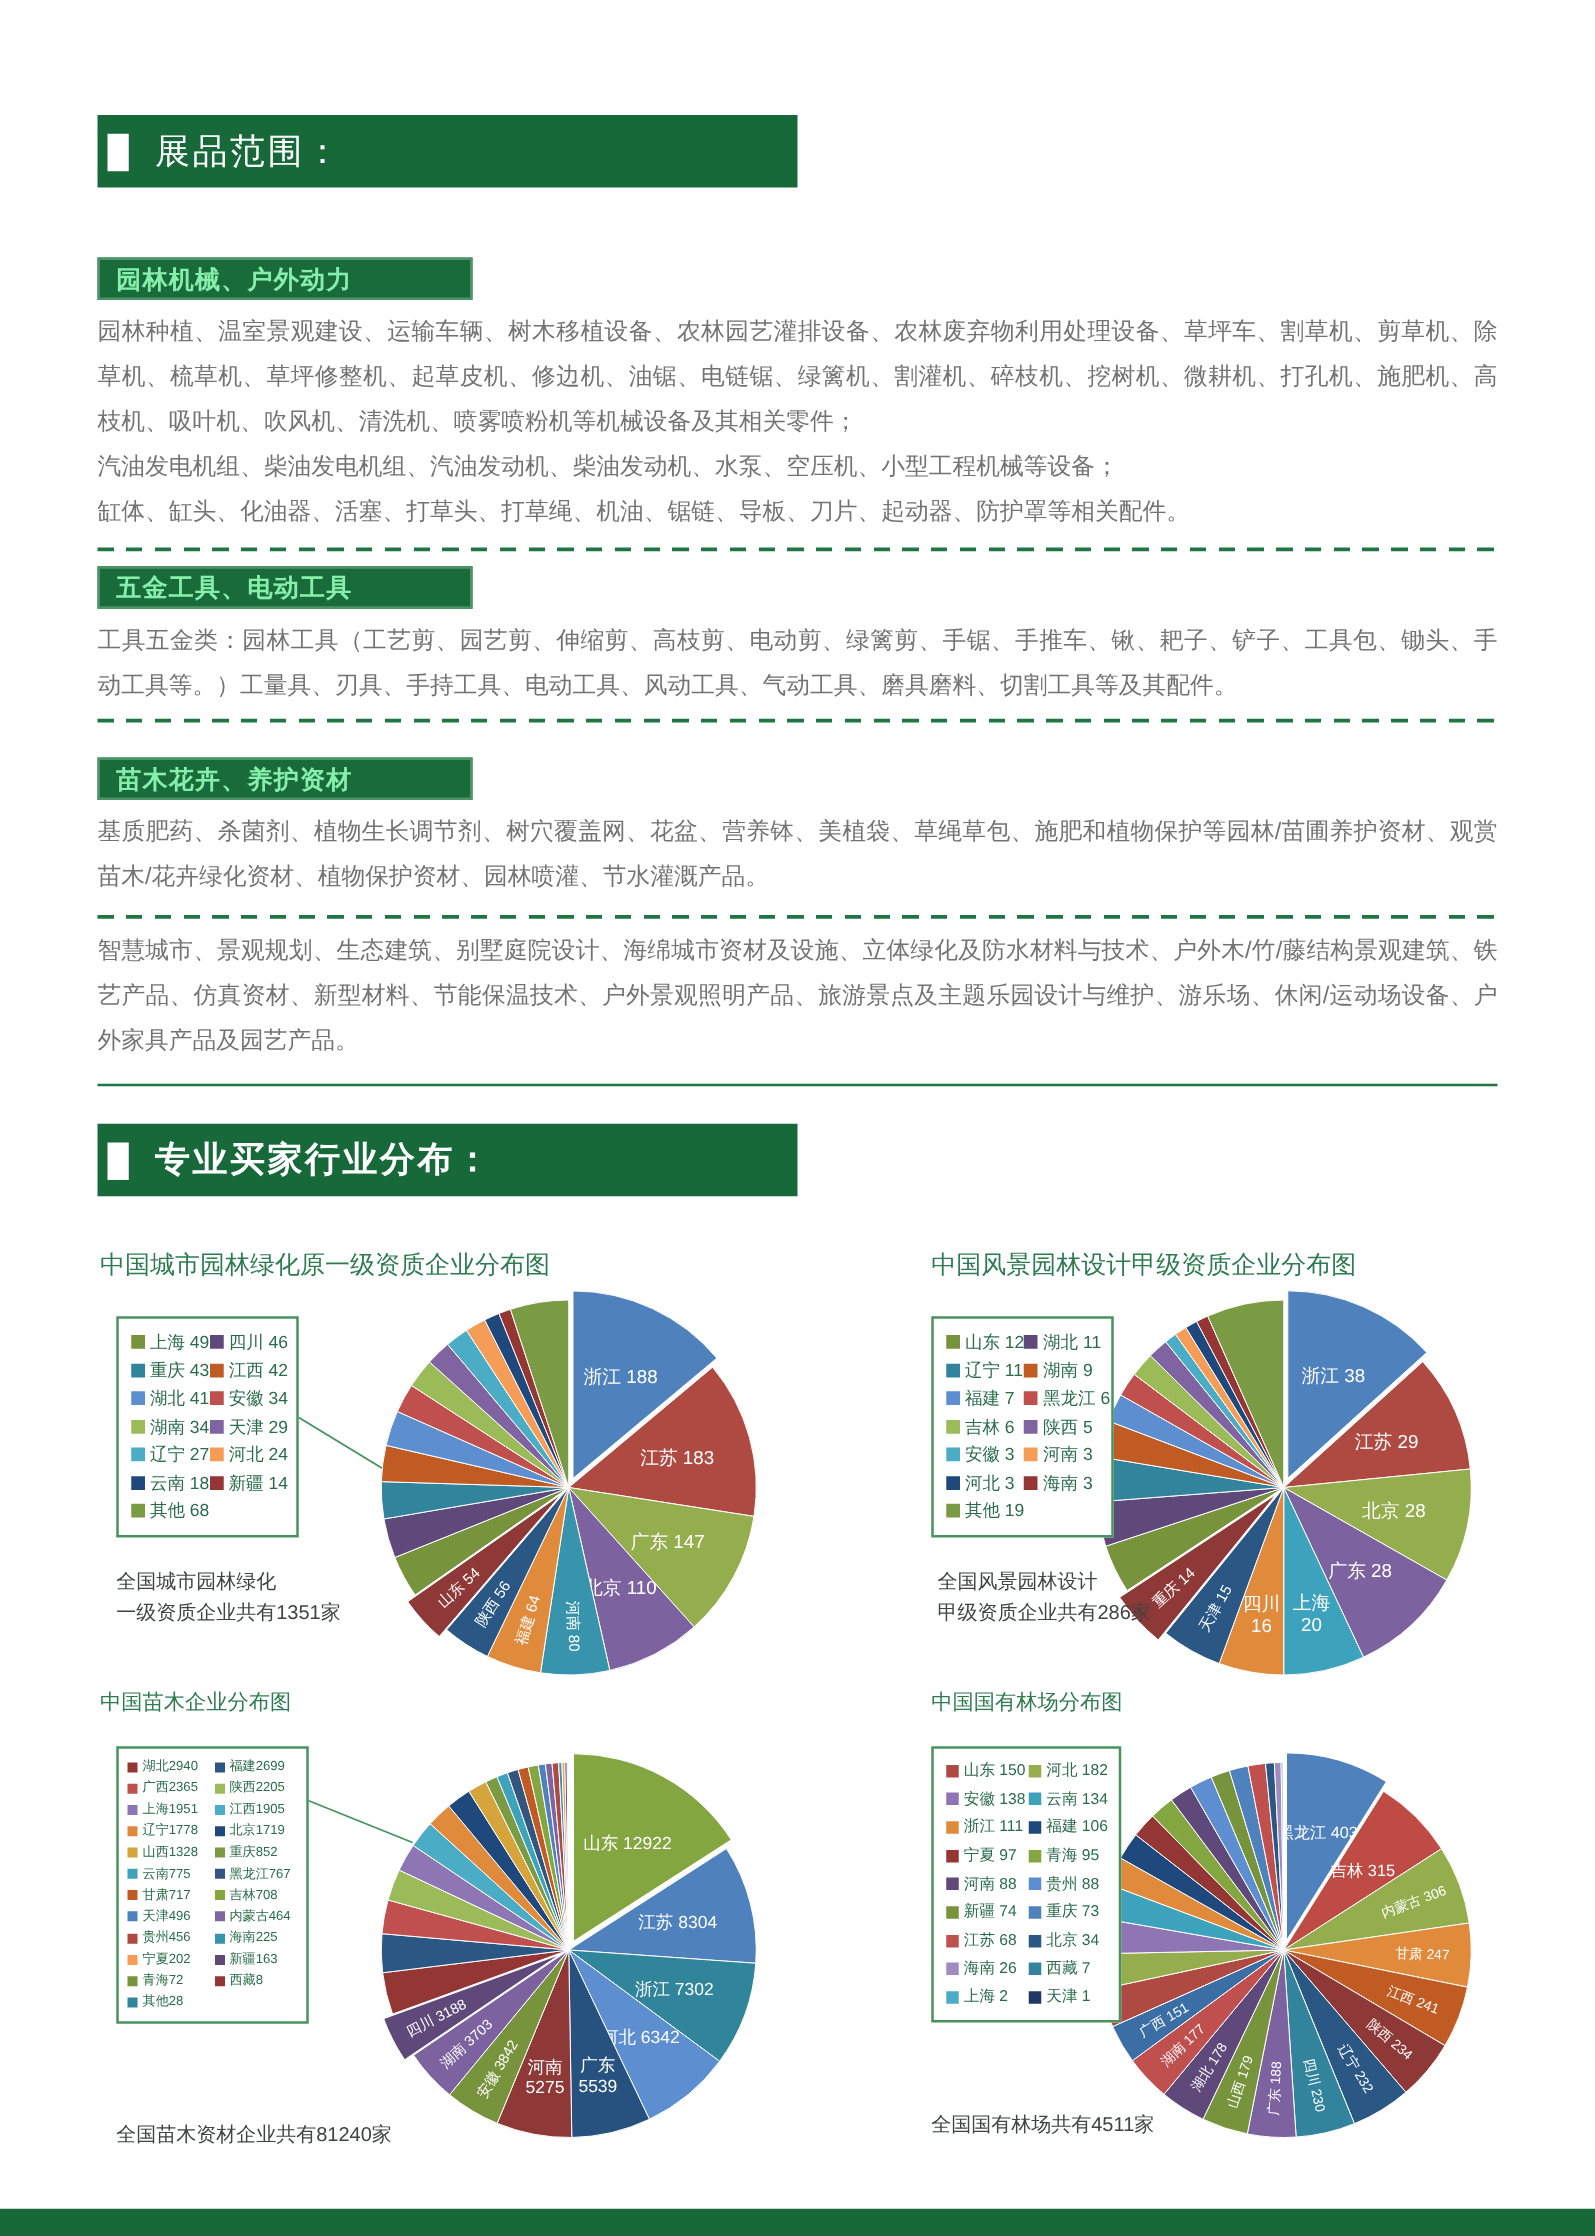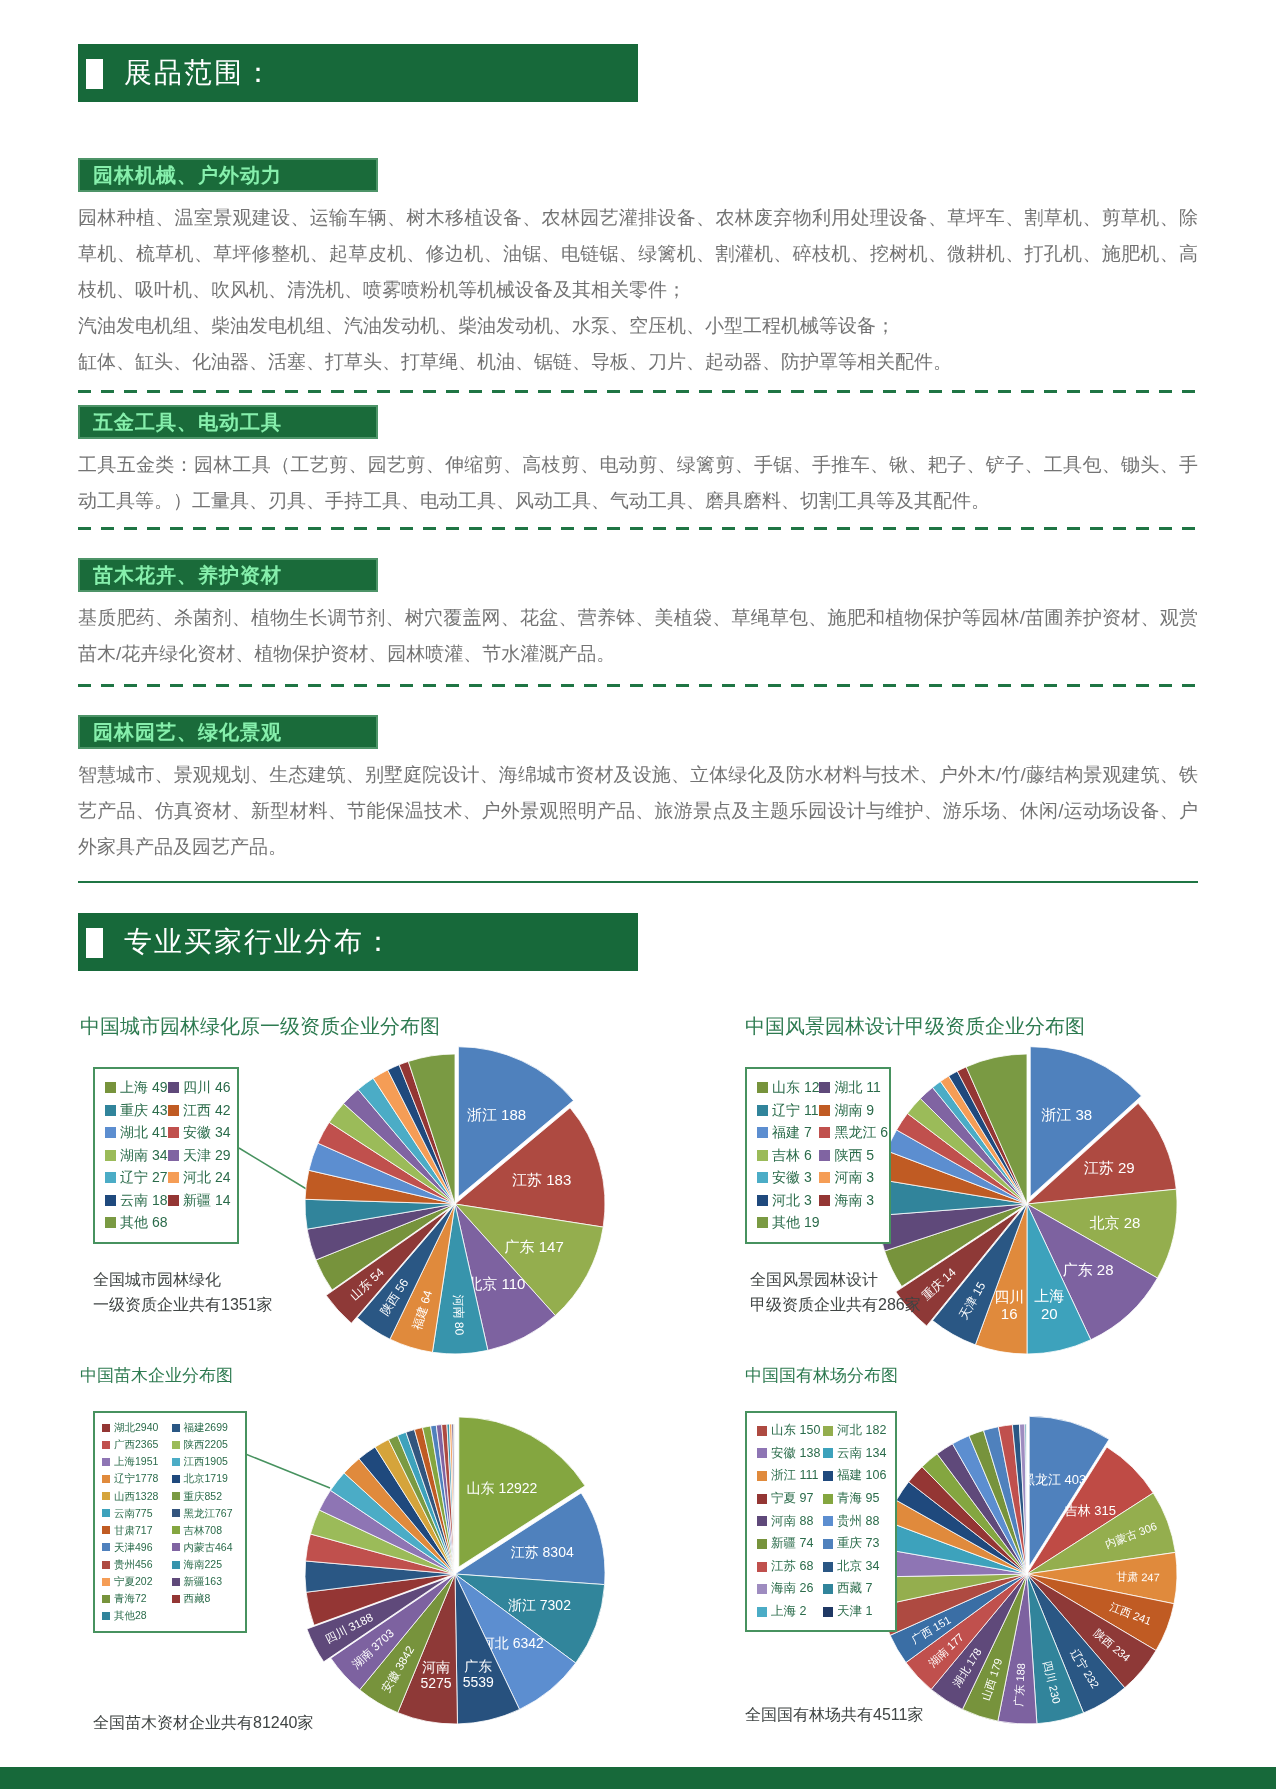--- a/index.html
+++ b/index.html
@@ -1,24 +1,24 @@
 <!DOCTYPE html>
 <html><head>
 <meta charset="utf-8">
 <style>
   html,body{margin:0;padding:0;background:#fff;}
   .page{position:relative;width:1276px;height:1789px;margin:0 auto;background:#fff;
         font-family:"Liberation Sans","DejaVu Sans",sans-serif;overflow:hidden;}
   .content{margin:0 78px;}
   
-  .banner{position:relative;margin-top:44px;width:560px;height:58px;background:#17693a;
+  .banner{position:relative;margin-top:92px;width:560px;height:58px;background:#17693a;
           display:flex;align-items:center;}
   .banner .notch{position:absolute;left:8px;top:15px;width:17px;height:30px;background:#fff;}
   .banner .banner-text{color:#fff;font-size:28px;margin-left:46px;letter-spacing:2px;}
-  .banner.b2{margin-top:30px;}
+  .banner.b2{margin-top:30px;font-weight:bold;}
   
   .sec-bar{width:300px;height:34px;background:#1a6b3a;border:2px solid #4d9468;box-sizing:border-box;
            color:#86efac;font-size:20px;font-weight:bold;display:flex;align-items:center;
            padding-left:13px;letter-spacing:1px;}
   .mt56{margin-top:56px}.mt28{margin-top:28px}.mt12a{margin-top:12px}
   .para{margin:8px 0 0 0;font-size:19px;line-height:36px;color:#737373;text-align:justify;}
   .dash{height:3px;background:repeating-linear-gradient(90deg,#1f7544 0 13px,rgba(0,0,0,0) 13px 23px);}
   .dash.d1{margin-top:10px}.dash.d2{margin-top:8px}.dash.d3{margin-top:12px}
   .hr-solid{margin-top:16px;height:2px;background:#1f7544;}
   
@@ -73,23 +73,20 @@
     </div>
     <p class="para">工具五金类：园林工具（工艺剪、园艺剪、伸缩剪、高枝剪、电动剪、绿篱剪、手锯、手推车、锹、耙子、铲子、工具包、锄头、手动工具等。）工量具、刃具、手持工具、电动工具、风动工具、气动工具、磨具磨料、切割工具等及其配件。</p>
     <div class="dash d2"></div>
 
     <div class="sec-bar mt28">
       <span>苗木花卉、养护资材</span>
     </div>
     <p class="para">基质肥药、杀菌剂、植物生长调节剂、树穴覆盖网、花盆、营养钵、美植袋、草绳草包、施肥和植物保护等园林/苗圃养护资材、观赏苗木/花卉绿化资材、植物保护资材、园林喷灌、节水灌溉产品。</p>
     <div class="dash d3"></div>
 
-    <div class="sec-bar mt28">
-      <span>园林园艺、绿化景观</span>
-    </div>
     <p class="para">智慧城市、景观规划、生态建筑、别墅庭院设计、海绵城市资材及设施、立体绿化及防水材料与技术、户外木/竹/藤结构景观建筑、铁艺产品、仿真资材、新型材料、节能保温技术、户外景观照明产品、旅游景点及主题乐园设计与维护、游乐场、休闲/运动场设备、户外家具产品及园艺产品。</p>
     <div class="hr-solid"></div>
 
     <div class="banner b2">
       <span class="notch"></span>
       <span class="banner-text">专业买家行业分布：</span>
     </div>
 
     <div class="charts">
 

